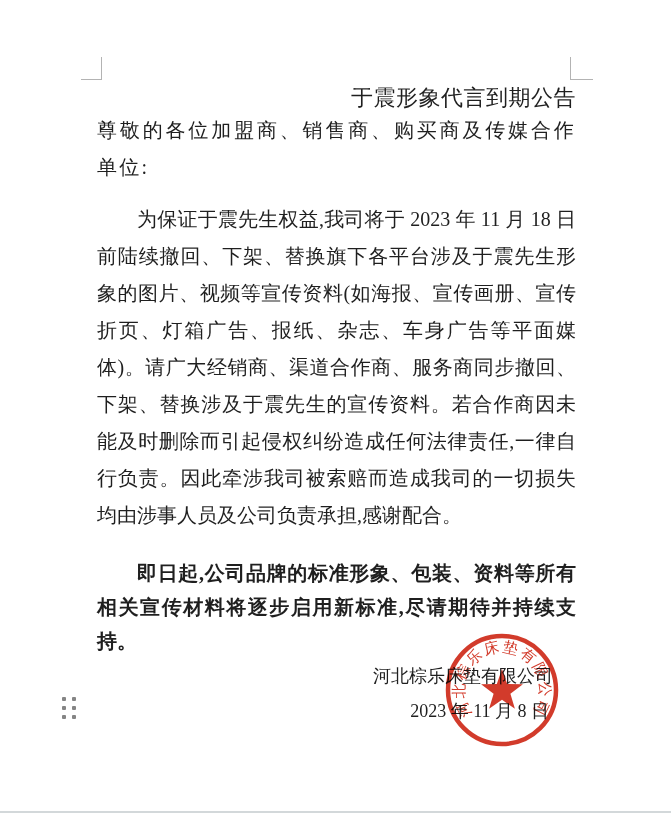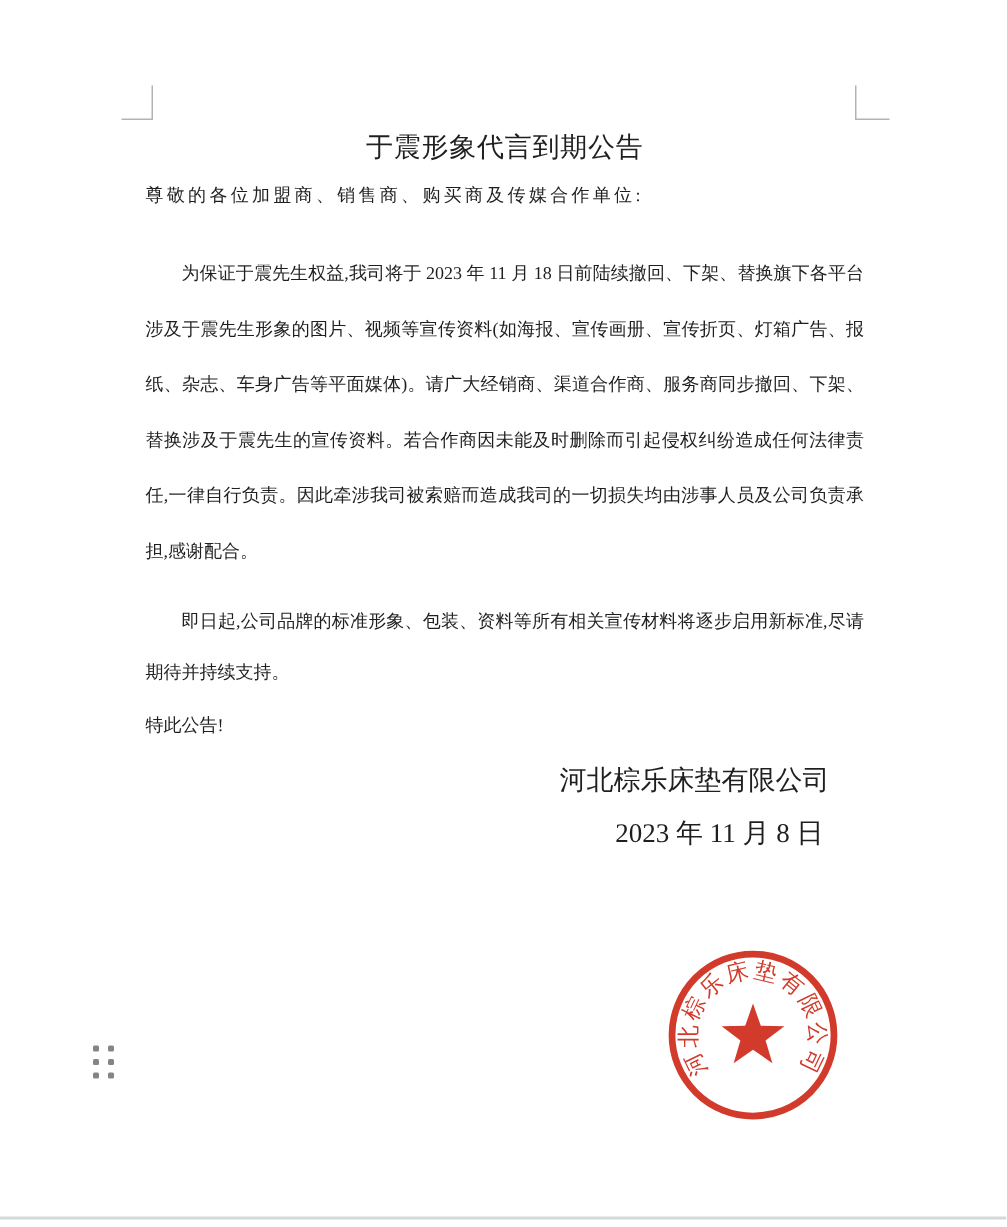--- a/index.html
+++ b/index.html
@@ -26,36 +26,36 @@
   .crop-mark.tr {
     left: 570px; top: 57px; width: 22px; height: 22px;
     border-left: 1px solid #b3b3b3;
     border-bottom: 1px solid #b3b3b3;
   }
 
   
   .doc { position: absolute; left: 97px; top: 84px; width: 479px; }
   .title {
     margin: 0;
-    font-size: 18px; line-height: 28px;
+    font-size: 22px; line-height: 28px;
     font-weight: 400;
-    text-align: center;
+    text-align: right;
     letter-spacing: 0.5px;
   }
   .doc p {
     margin: 0;
-    font-size: 12px;
+    font-size: 20px;
     line-height: 37px;
     text-align: justify;
     word-break: break-all;
   }
   .salutation { letter-spacing: 2.2px; }
   .para { text-indent: 2em; }
   .para.gap { margin-top: 15px; }
-  .para.tight { margin-top: 11px; line-height: 34px !important; }
+  .para.tight { margin-top: 22px; line-height: 34px !important; font-weight: bold; }
   .closing { margin-top: 30px; text-align: left !important; }
 
   .sig { text-align: right; }
   .sig .company {
     font-size: 18px; line-height: 37px;
     padding-right: 23px;
   }
   .sig .date {
     font-size: 18px; line-height: 33px;
     padding-right: 27px;
@@ -98,21 +98,20 @@
 <div class="screen">
 
   <div class="crop-mark tl"></div>
   <div class="crop-mark tr"></div>
 
   <div class="doc">
     <h1 class="title">于震形象代言到期公告</h1>
     <p class="salutation">尊敬的各位加盟商、销售商、购买商及传媒合作单位:</p>
     <p class="para gap">为保证于震先生权益,我司将于 2023 年 11 月 18 日前陆续撤回、下架、替换旗下各平台涉及于震先生形象的图片、视频等宣传资料(如海报、宣传画册、宣传折页、灯箱广告、报纸、杂志、车身广告等平面媒体)。请广大经销商、渠道合作商、服务商同步撤回、下架、替换涉及于震先生的宣传资料。若合作商因未能及时删除而引起侵权纠纷造成任何法律责任,一律自行负责。因此牵涉我司被索赔而造成我司的一切损失均由涉事人员及公司负责承担,感谢配合。</p>
     <p class="para tight">即日起,公司品牌的标准形象、包装、资料等所有相关宣传材料将逐步启用新标准,尽请期待并持续支持。</p>
-    <p class="closing">特此公告!</p>
     <div class="sig">
       <div class="company">河北棕乐床垫有限公司</div>
       <div class="date">2023 年 11 月 8 日</div>
     </div>
   </div>
 
   <div class="dots">
     <span></span>
       <span></span>
       <span></span>

